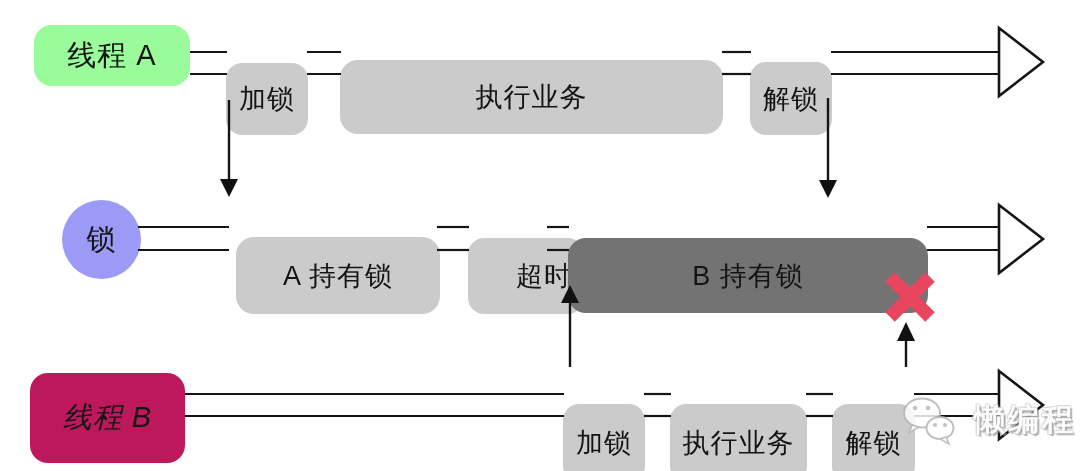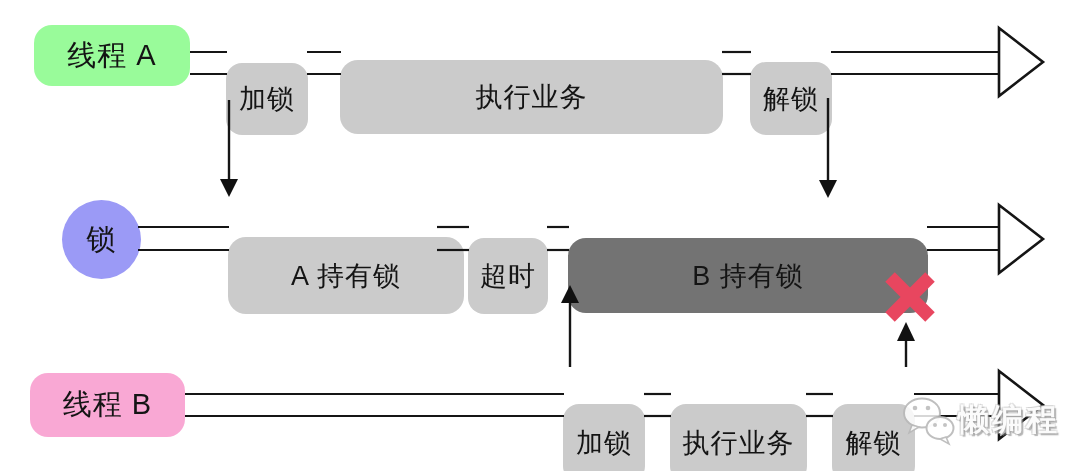--- a/index.html
+++ b/index.html
@@ -9,21 +9,21 @@
   }
   .wires{position:absolute;left:0;top:0;width:1080px;height:471px;z-index:3;pointer-events:none;}
   .shape{
     position:absolute;display:flex;align-items:center;justify-content:center;
     color:#141414;font-size:27px;letter-spacing:1px;z-index:2;white-space:nowrap;
   }
   .node{background:#cbcbcb;border-radius:16px;margin-top:36px;}
   .lane-head{border-radius:18px;font-size:29px;}
   .circle{border-radius:50%;font-size:29px;}
   .watermark{
-    position:absolute;left:900px;top:394px;z-index:4;display:flex;align-items:center;gap:2px;
+    position:absolute;left:900px;top:394px;z-index:4;display:flex;align-items:center;gap:18px;
   }
   .wm-text{
     font-size:31px;font-weight:700;letter-spacing:3px;color:#fbfbfb;
     text-shadow:2px 2px 1px rgba(140,140,140,.65),
                -1px -1px 0 rgba(200,200,200,.55),
                 1px -1px 0 rgba(190,190,190,.45),
                -1px  1px 0 rgba(180,180,180,.5);
   }
   .wm-icon{opacity:.9;}
 </style>
@@ -93,28 +93,28 @@
     <g stroke="#e8465f" stroke-width="13.5" stroke-linecap="butt">
       <line x1="890" y1="277" x2="930" y2="317" style="stroke: rgb(232, 70, 95);"></line>
       <line x1="930" y1="277" x2="890" y2="317" style="stroke: rgb(232, 70, 95);"></line>
     </g>
   </svg>
 
   <div class="shape lane-head" style="left:34px;top:25px;width:156px;height:61px;background:#99fb9a;">线程 A</div>
 
   <div class="shape circle" style="left:62px;top:200px;width:79px;height:79px;background:#9b9af6;">锁</div>
 
-  <div class="shape lane-head" style="left:30px;top:373px;width:155px;height:64px;background:#f9a8d4;">线程 B</div>
+  <div class="shape lane-head" style="left:30px;top:373px;width:155px;height:90px;background:#be185d;font-style:italic;">线程 B</div>
 
   <div class="shape node" style="left: 226px; top: 27px; width: 82px; height: 72px; background-color: rgb(203, 203, 203);">加锁</div>
   <div class="shape node" style="left: 340px; top: 24px; width: 383px; height: 74px; border-radius: 18px; background-color: rgb(203, 203, 203);">执行业务</div>
   <div class="shape node" style="left: 750px; top: 26px; width: 82px; height: 73px; background-color: rgb(203, 203, 203);">解锁</div>
 
-  <div class="shape node" style="left: 228px; top: 201px; width: 236px; height: 77px; border-radius: 18px; background-color: rgb(203, 203, 203);">A 持有锁</div>
-  <div class="shape node" style="left: 468px; top: 202px; width: 80px; height: 76px; background-color: rgb(203, 203, 203);">超时</div>
+  <div class="shape node" style="left: 236px; top: 201px; width: 204px; height: 77px; border-radius: 18px; background-color: rgb(203, 203, 203);">A 持有锁</div>
+  <div class="shape node" style="left: 468px; top: 202px; width: 80px; height: 76px; background-color: rgb(203, 203, 203); padding-left: 36px;">超时</div>
   <div class="shape node" style="left: 568px; top: 202px; width: 360px; height: 75px; border-radius: 18px; background-color: #737373;">B 持有锁</div>
 
   <div class="shape node" style="left: 563px; top: 368px; width: 82px; height: 78px; background-color: rgb(203, 203, 203);">加锁</div>
   <div class="shape node" style="left: 670px; top: 368px; width: 137px; height: 78px; background-color: rgb(203, 203, 203);">执行业务</div>
   <div class="shape node" style="left: 832px; top: 368px; width: 83px; height: 78px; background-color: rgb(203, 203, 203);">解锁</div>
 
   <div class="watermark">
     <svg class="wm-icon" width="56" height="52" viewBox="0 0 56 52">
       <ellipse cx="22" cy="19" rx="18" ry="14.5" fill="rgba(255,255,255,0.92)" stroke="#b9b9b9" stroke-width="2"></ellipse>
       <path d="M12 31 L9 39 L19 33 Z" fill="rgba(255,255,255,0.92)" stroke="#b9b9b9" stroke-width="1.6"></path>

